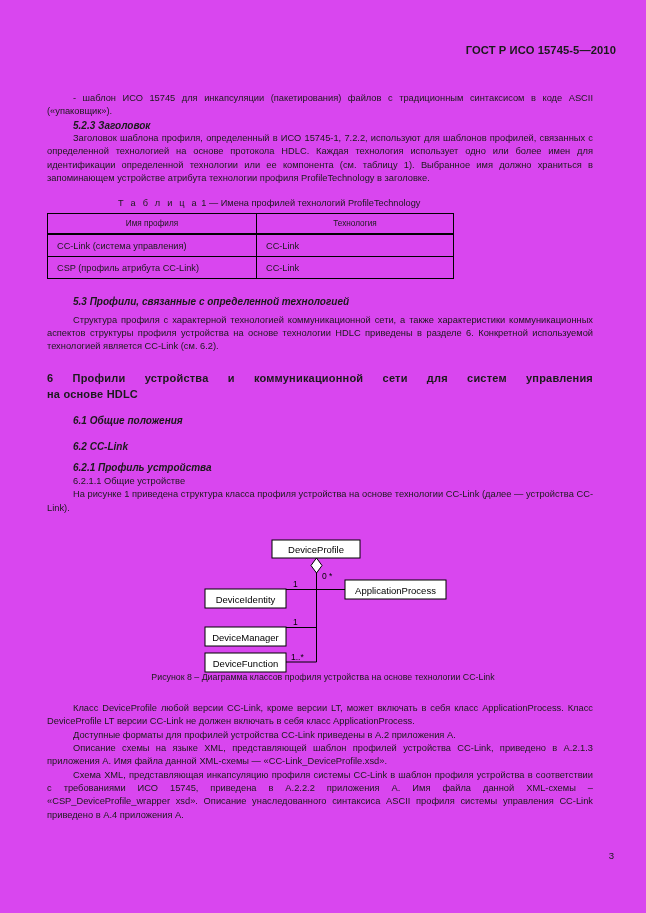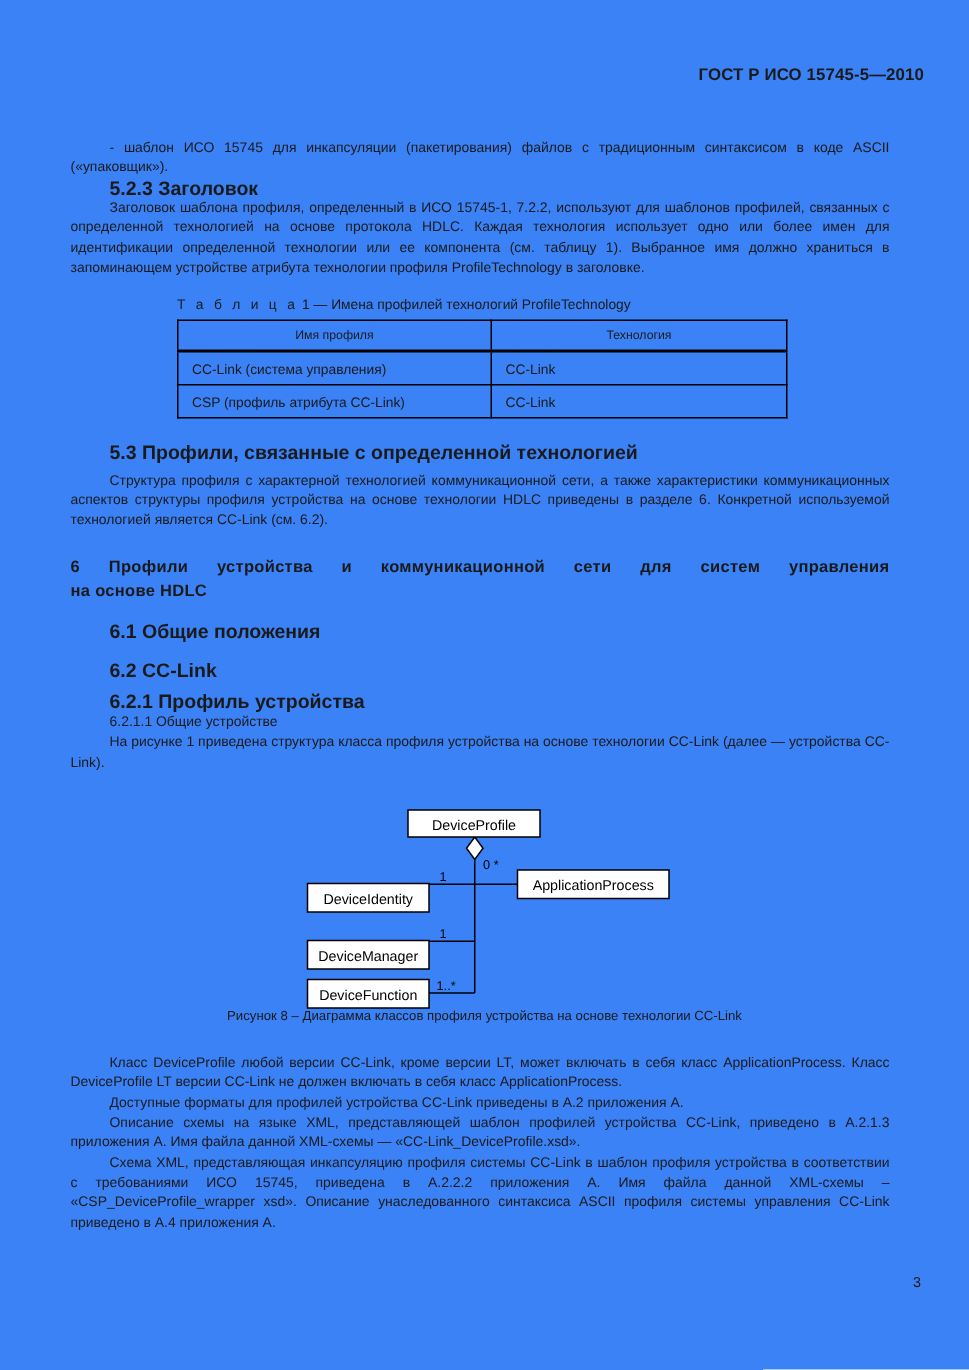--- a/index.html
+++ b/index.html
@@ -9,21 +9,21 @@
     background: #ffffff;
   }
   body {
     font-family: "Liberation Sans", sans-serif;
     color: #1a1a1a;
   }
   #page {
     position: relative;
     width: 646px;
     height: 913px;
-    background: #3b82f6;
+    background: #d946ef;
     overflow: hidden;
   }
 
   
   .doc-header {
     position: absolute;
     top: 44px;
     right: 30px;
     font-size: 11.2px;
     font-weight: bold;
@@ -41,24 +41,25 @@
   p.para {
     margin: 0;
     font-size: 9.3px;
     line-height: 13.35px;
     text-align: justify;
     text-indent: 26px;
     hyphens: manual;
   }
   h3.heading {
     margin: 0;
-    font-size: 13px;
+    font-size: 10px;
     font-weight: bold;
     line-height: 13.35px;
     text-indent: 26px;
+    font-style: italic;
   }
   h2.bigheading {
     margin: 0;
     font-size: 11px;
     font-weight: bold;
     line-height: 16px;
     text-align: justify;
     text-indent: 0;
     letter-spacing: 0.2px;
   }
@@ -72,21 +73,20 @@
   
   .table-caption {
     margin: 0 0 4px 0;
     font-size: 9.2px;
     line-height: 12px;
     padding-left: 71px;
   }
   .table-caption .sp-letters { letter-spacing: 2.2px; }
   table.gost {
     border-collapse: collapse;
-    margin-left: 71px;
     width: 407px;
     table-layout: fixed;
   }
   table.gost th, table.gost td {
     border: 1px solid #000;
     font-weight: normal;
     font-size: 8.4px;
     padding: 0;
     vertical-align: middle;
   }

